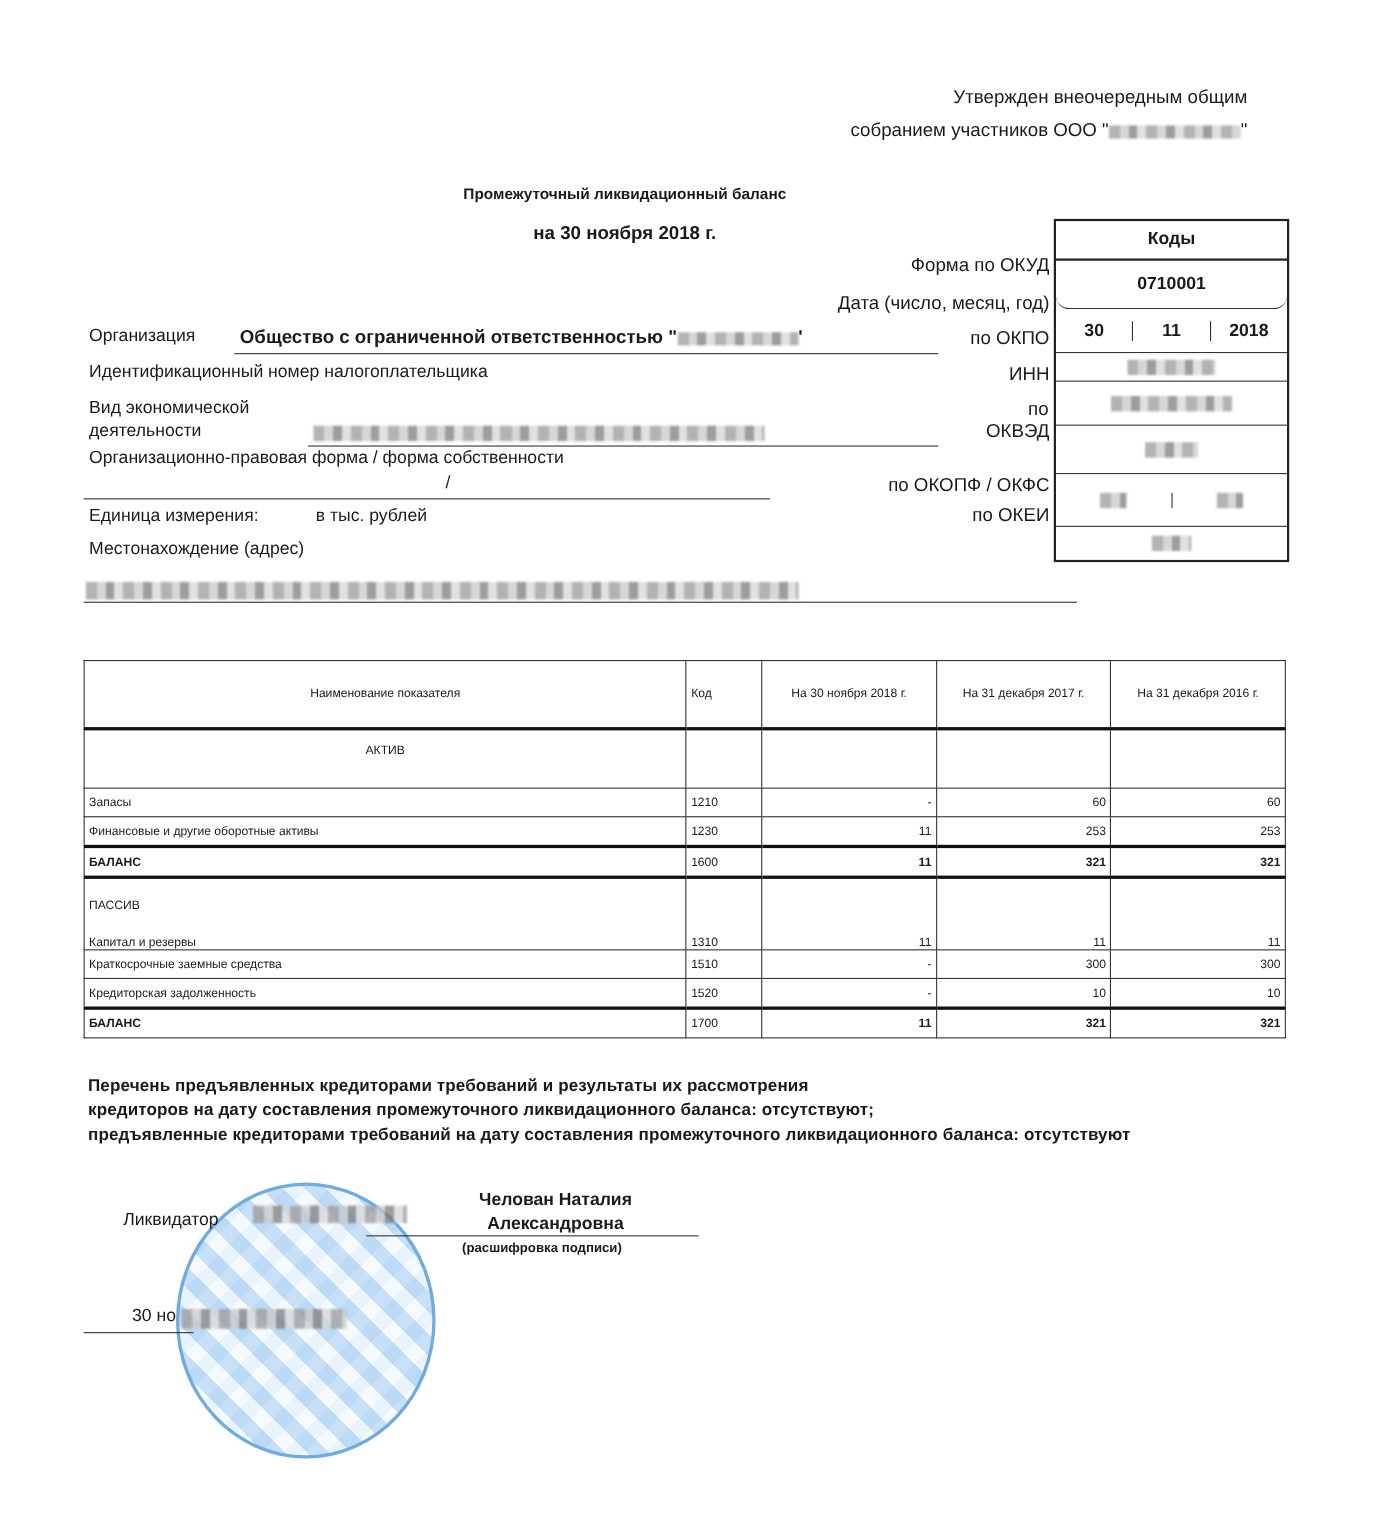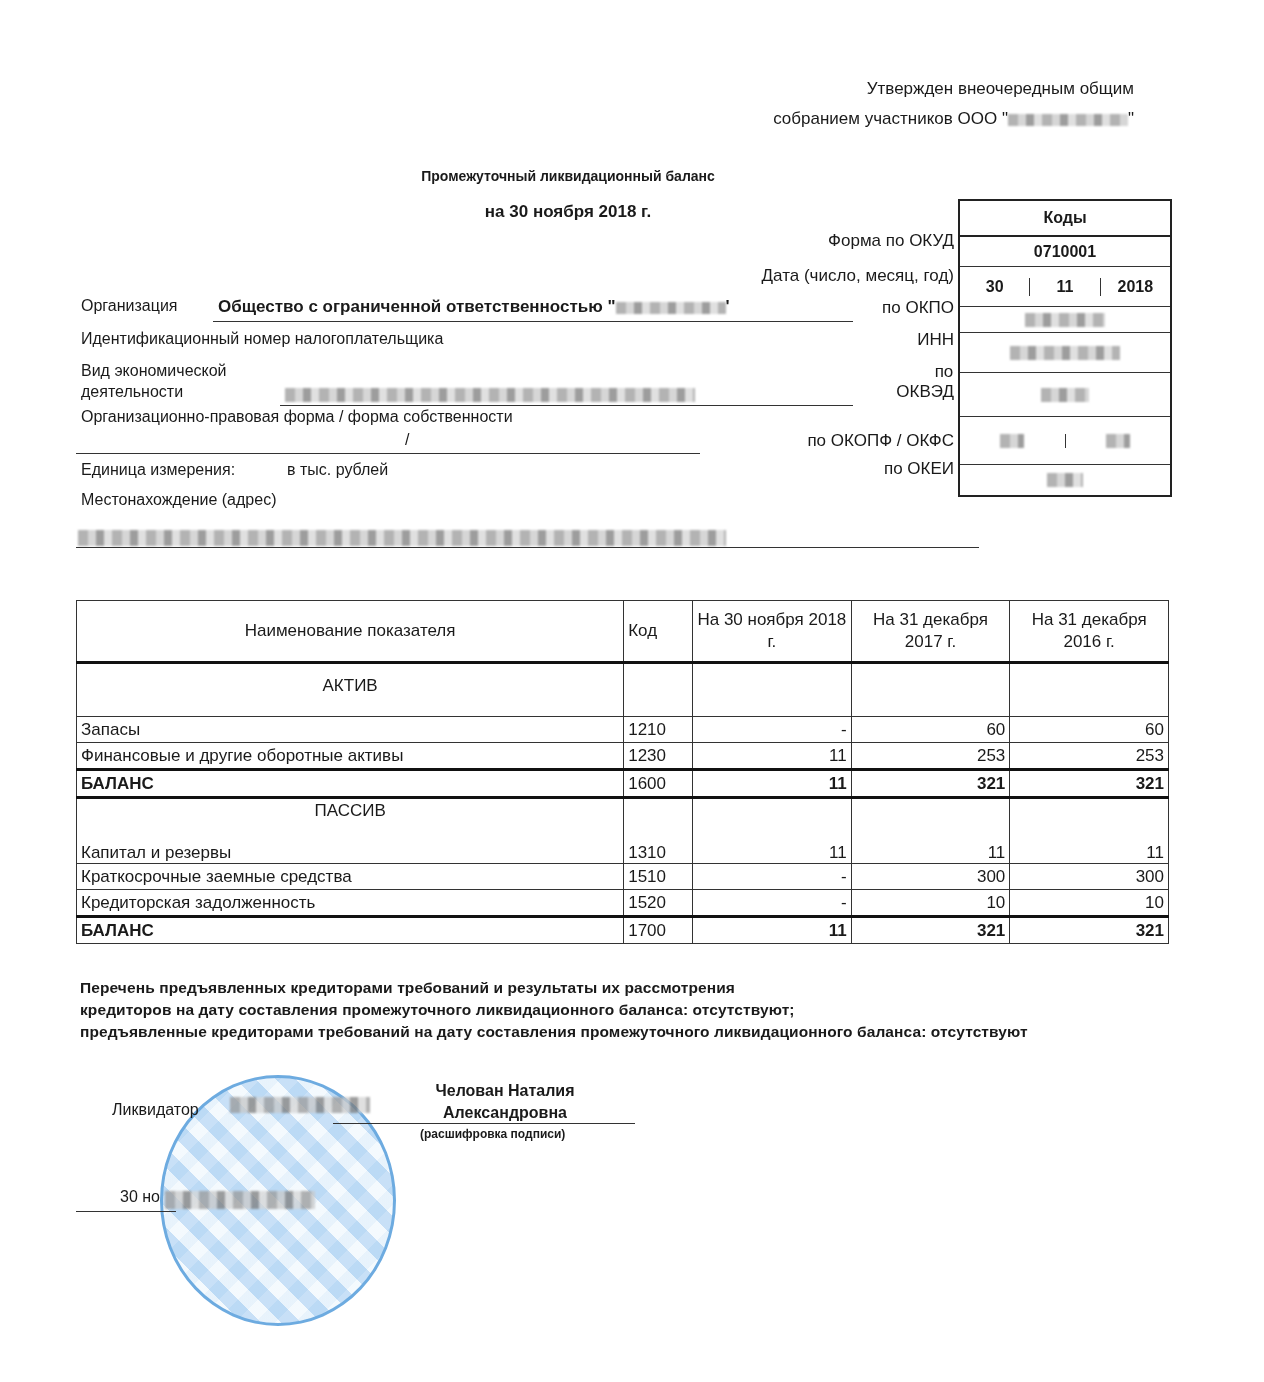--- a/index.html
+++ b/index.html
@@ -28,38 +28,38 @@
     .codes .last { border-bottom: none; }
 
     .codelabel { right: 310px; text-align: right; font-size: 17px; }
 
     .label { font-size: 16px; }
     .hline { height: 0; border-top: 1.5px solid #333; }
 
     
     table.bal {
       position: absolute; left: 76px; top: 600px; width: 1093px;
-      border-collapse: collapse; font-size: 17px;
+      border-collapse: collapse; font-size: 11px;
     }
     table.bal td, table.bal th {
       border: 1.5px solid #333; padding: 0 4px; font-weight: normal;
     }
     table.bal th { height: 60px; text-align: center; line-height: 22px; }
     table.bal .name { width: 540px; text-align: left; }
     table.bal .code { width: 60px; text-align: left; }
     table.bal .val { width: 150px; text-align: right; }
     table.bal tr.row td { height: 25px; }
     table.bal tr.section td { height: 40px; vertical-align: top; }
     table.bal tr.section td.name { text-align: center; padding-top: 12px; }
     table.bal tr.total td { font-weight: bold; border-top: 3px solid #111; }
     table.bal tr.total td.code { font-weight: normal; }
     table.bal tr.section.first td { border-top: 3px solid #111; }
     table.bal tr.combined td { height: 64px; vertical-align: bottom; }
     table.bal tr.combined td.name { text-align: left; }
-    .sec-title { display:block; text-align:center; margin-bottom: 22px; }
+    .sec-title { display:block; margin-bottom: 22px; }
 
     .notes { left: 80px; top: 977px; font-weight: bold; font-size: 15.5px; line-height: 22px; letter-spacing: 0.1px; }
 
     .stamp {
       left: 160px; top: 1075px; width: 230px; height: 245px; border-radius: 50%;
       border: 3px solid #3d8fd6; opacity: 0.75;
       background:
         repeating-linear-gradient(45deg, rgba(120,180,235,0.55) 0 14px, rgba(230,242,252,0.6) 14px 28px),
         repeating-linear-gradient(-45deg, rgba(150,200,240,0.35) 0 14px, rgba(255,255,255,0.2) 14px 28px);
     }
@@ -81,21 +81,21 @@
 <div class="abs codelabel" style="top:266px;">Дата (число, месяц, год)</div>
 <div class="abs codelabel" style="top:298px;">по ОКПО</div>
 <div class="abs codelabel" style="top:330px;">ИНН</div>
 <div class="abs codelabel" style="top:362px; text-align:center; right:300px; width:40px;">по</div>
 <div class="abs codelabel" style="top:382px;">ОКВЭД</div>
 <div class="abs codelabel" style="top:431px;">по ОКОПФ / ОКФС</div>
 <div class="abs codelabel" style="top:459px;">по ОКЕИ</div>
 
 <div class="abs codes">
   <div class="cell head">Коды</div>
-  <div class="cell bold" style="height:30px;">0710001</div>
+  <div class="cell bold" style="height:44px;border-radius:12px;">0710001</div>
   <div class="cell split bold" style="height:40px;">
     <div>30</div>
     <div>11</div>
     <div>2018</div>
   </div>
   <div class="cell" style="height:26px;">
       <span class="blur" style="width:80px;"></span>
     </div>
   <div class="cell" style="height:40px;">
       <span class="blur" style="width:110px;"></span>

